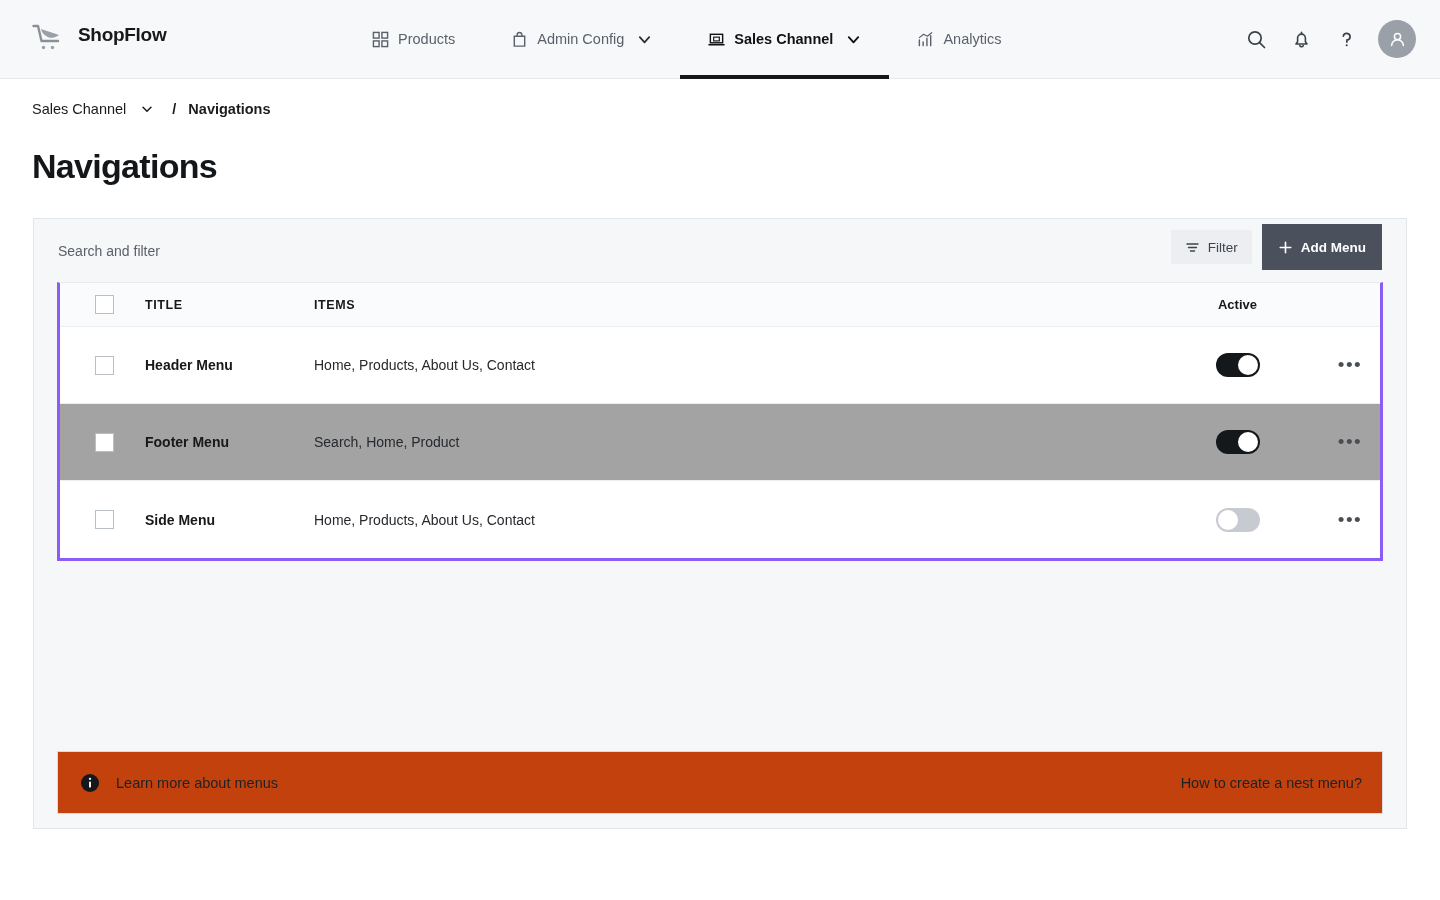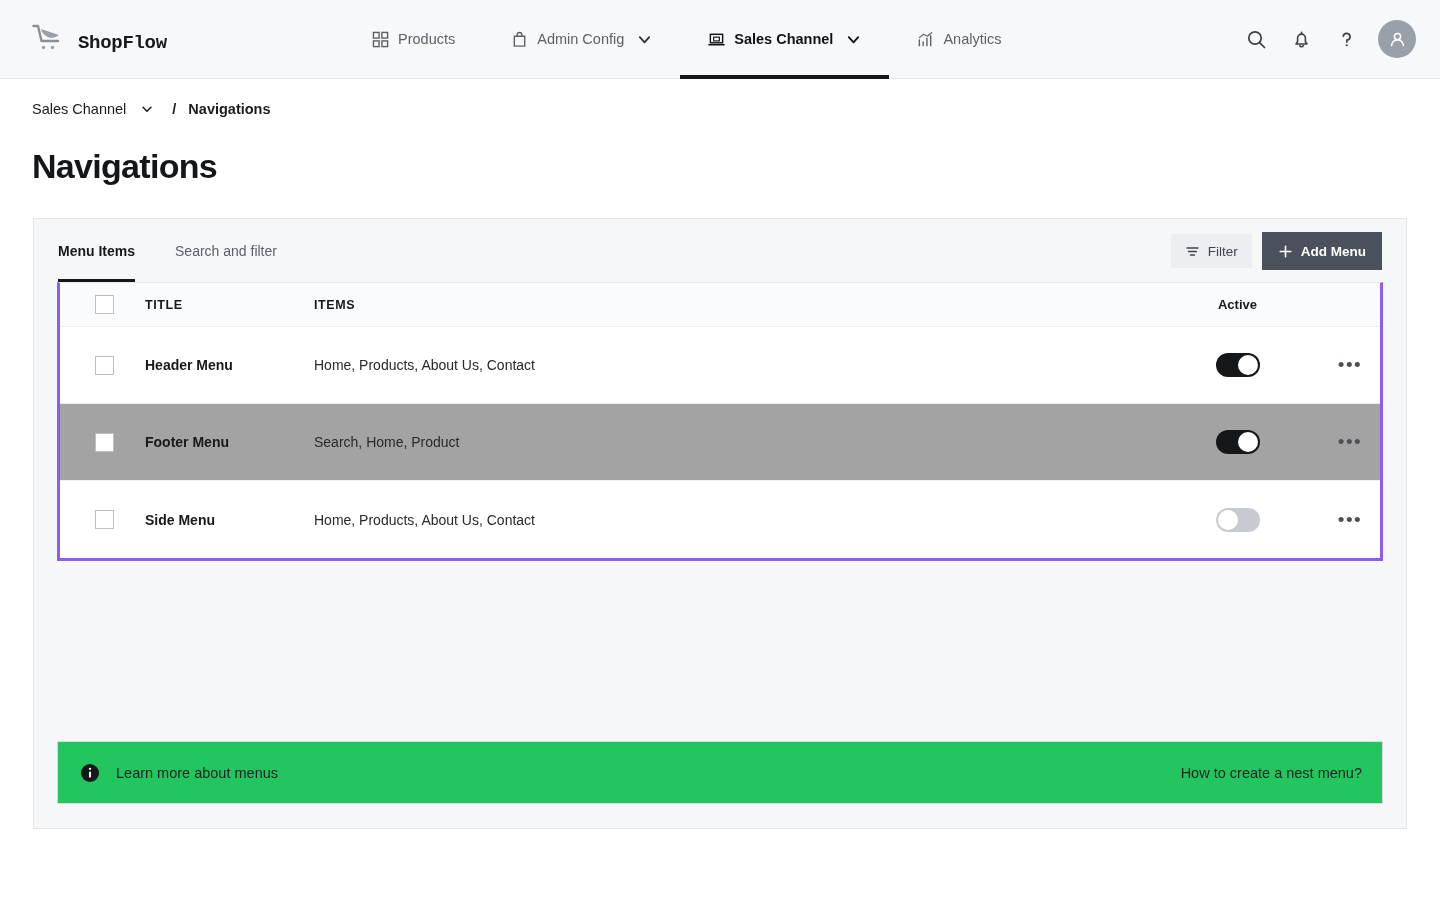--- a/index.html
+++ b/index.html
@@ -17,25 +17,24 @@
     position: relative;
     height: 79px;
     background: #f7f8fa;
     border-bottom: 1px solid #e6e8eb;
     display: flex;
     align-items: center;
     padding: 0 24px 0 32px;
   }
   .brand {
     display: flex;
-    align-items: flex-end;
+    align-items: flex-start;
     gap: 12px;
     width: 300px;
     flex: none;
-    font-family: Liberation Mono, monospace;
   }
   .brand-logo { width: 34px; height: 30px; display: block; }
   .brand-name {
     font-size: 19px;
     font-weight: bold;
     letter-spacing: -0.3px;
     color: #16181a;
   }
 
   .nav-items {
@@ -169,21 +168,21 @@
     padding: 0 14px;
     background: #eceef1;
     border: none;
     font-size: 13.5px;
     color: #3f444a;
     cursor: pointer;
     font-family: inherit;
   }
   .btn-add {
     display: flex; align-items: center; gap: 8px;
-    height: 38px;
+    height: 46px;
     padding: 0 16px;
     background: #4a515c;
     border: none;
     font-size: 13.5px;
     font-weight: bold;
     color: #ffffff;
     cursor: pointer;
     font-family: inherit;
   }
 
@@ -252,23 +251,23 @@
     letter-spacing: 1.5px;
     line-height: 10px;
     cursor: pointer;
     user-select: none;
   }
 
   .table-spacer { flex: 1; background: #f6f7f9; }
 
   
   .info-bar {
-    margin: 0 23px 24px 23px;
+    margin: 0 23px 14px 23px;
     height: 63px;
-    background: #22c55e;
+    background: #c2410c;
     border: 1px solid #d8dbdf;
     display: flex;
     align-items: center;
     padding: 0 20px 0 22px;
   }
   .info-left { display: flex; align-items: center; gap: 16px; }
   .info-text { font-size: 14.5px; color: #1f2225; }
   .info-link {
     margin-left: auto;
     font-size: 14.5px;
@@ -375,23 +374,20 @@
   <span class="crumb-sep">/</span>
   <span class="crumb-current">Navigations</span>
 </div>
 
 <h1 class="page-title">Navigations</h1>
 
 <div class="outer-card">
 
   <div class="card-toolbar">
     <div class="tabs">
-      <div class="tab active">
-        <span>Menu Items</span>
-      </div>
       <div class="tab">
         <span>Search and filter</span>
       </div>
     </div>
 
     <div class="toolbar-actions">
       <button class="btn-filter">
         <svg width="15" height="15" viewBox="0 0 15 15">
           <path d="M2 4 h11 M3.5 7.5 h8 M5.5 11 h4" stroke="#3f444a" stroke-width="1.4" stroke-linecap="round"></path>
         </svg>

